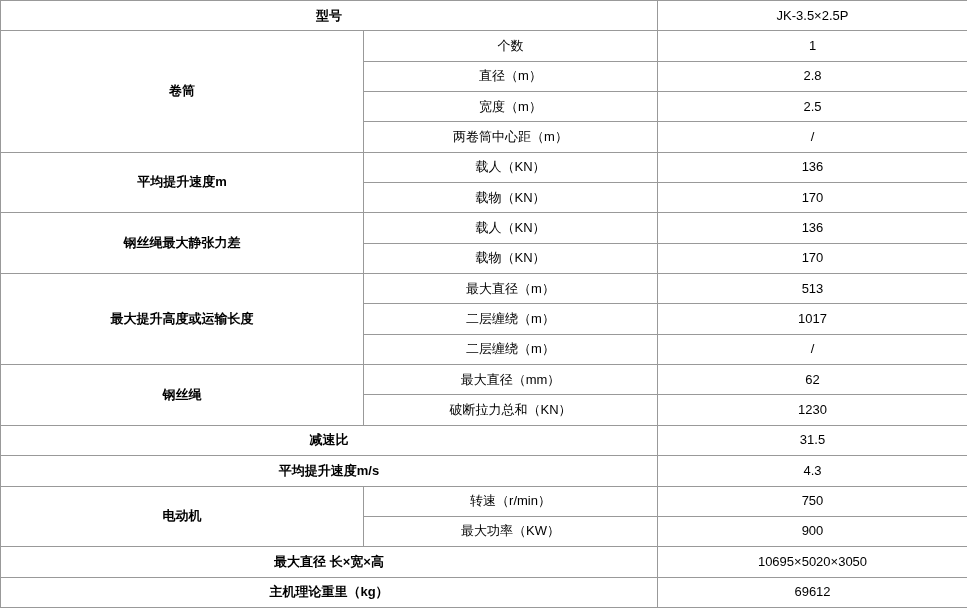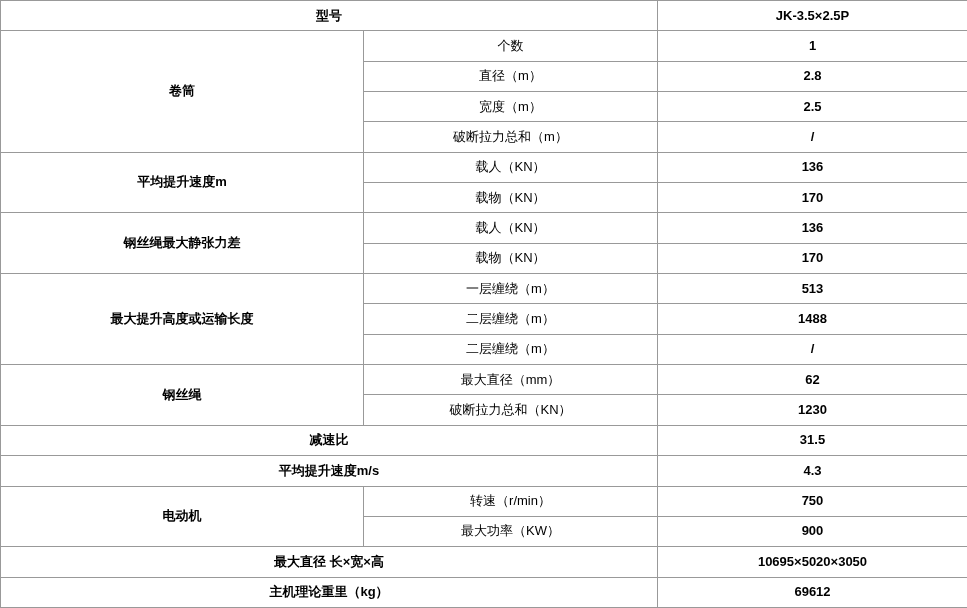--- a/index.html
+++ b/index.html
@@ -29,21 +29,21 @@
     white-space: nowrap;
   }
   td.label-col {
     font-weight: bold;
     margin-left: 45px;
   }
   td.param-col {
     font-weight: normal;
   }
   td.value-col {
-    font-weight: bold;
+    font-weight: normal;
     font-size: 12.5px;
   }
   td.full-label {
     font-weight: bold;
   }
   col.c1 { width: 363px; }
   col.c2 { width: 294px; }
   col.c3 { width: 310px; }
 </style>
 </head>
@@ -69,21 +69,21 @@
     </tr>
     <tr>
       <td class="param-col">直径（m）</td>
       <td class="value-col">2.8</td>
     </tr>
     <tr>
       <td class="param-col">宽度（m）</td>
       <td class="value-col">2.5</td>
     </tr>
     <tr>
-      <td class="param-col">破断拉力总和（m）</td>
+      <td class="param-col">两卷筒中心距（m）</td>
       <td class="value-col">/</td>
     </tr>
 
     <tr>
       <td class="label-col" rowspan="2">平均提升速度m</td>
       <td class="param-col">载人（KN）</td>
       <td class="value-col">136</td>
     </tr>
     <tr>
       <td class="param-col">载物（KN）</td>
@@ -95,26 +95,26 @@
       <td class="param-col">载人（KN）</td>
       <td class="value-col">136</td>
     </tr>
     <tr>
       <td class="param-col">载物（KN）</td>
       <td class="value-col">170</td>
     </tr>
 
     <tr>
       <td class="label-col" rowspan="3">最大提升高度或运输长度</td>
-      <td class="param-col">一层缠绕（m）</td>
+      <td class="param-col">最大直径（m）</td>
       <td class="value-col">513</td>
     </tr>
     <tr>
       <td class="param-col">二层缠绕（m）</td>
-      <td class="value-col">1488</td>
+      <td class="value-col">1017</td>
     </tr>
     <tr>
       <td class="param-col">二层缠绕（m）</td>
       <td class="value-col">/</td>
     </tr>
 
     <tr>
       <td class="label-col" rowspan="2">钢丝绳</td>
       <td class="param-col">最大直径（mm）</td>
       <td class="value-col">62</td>

